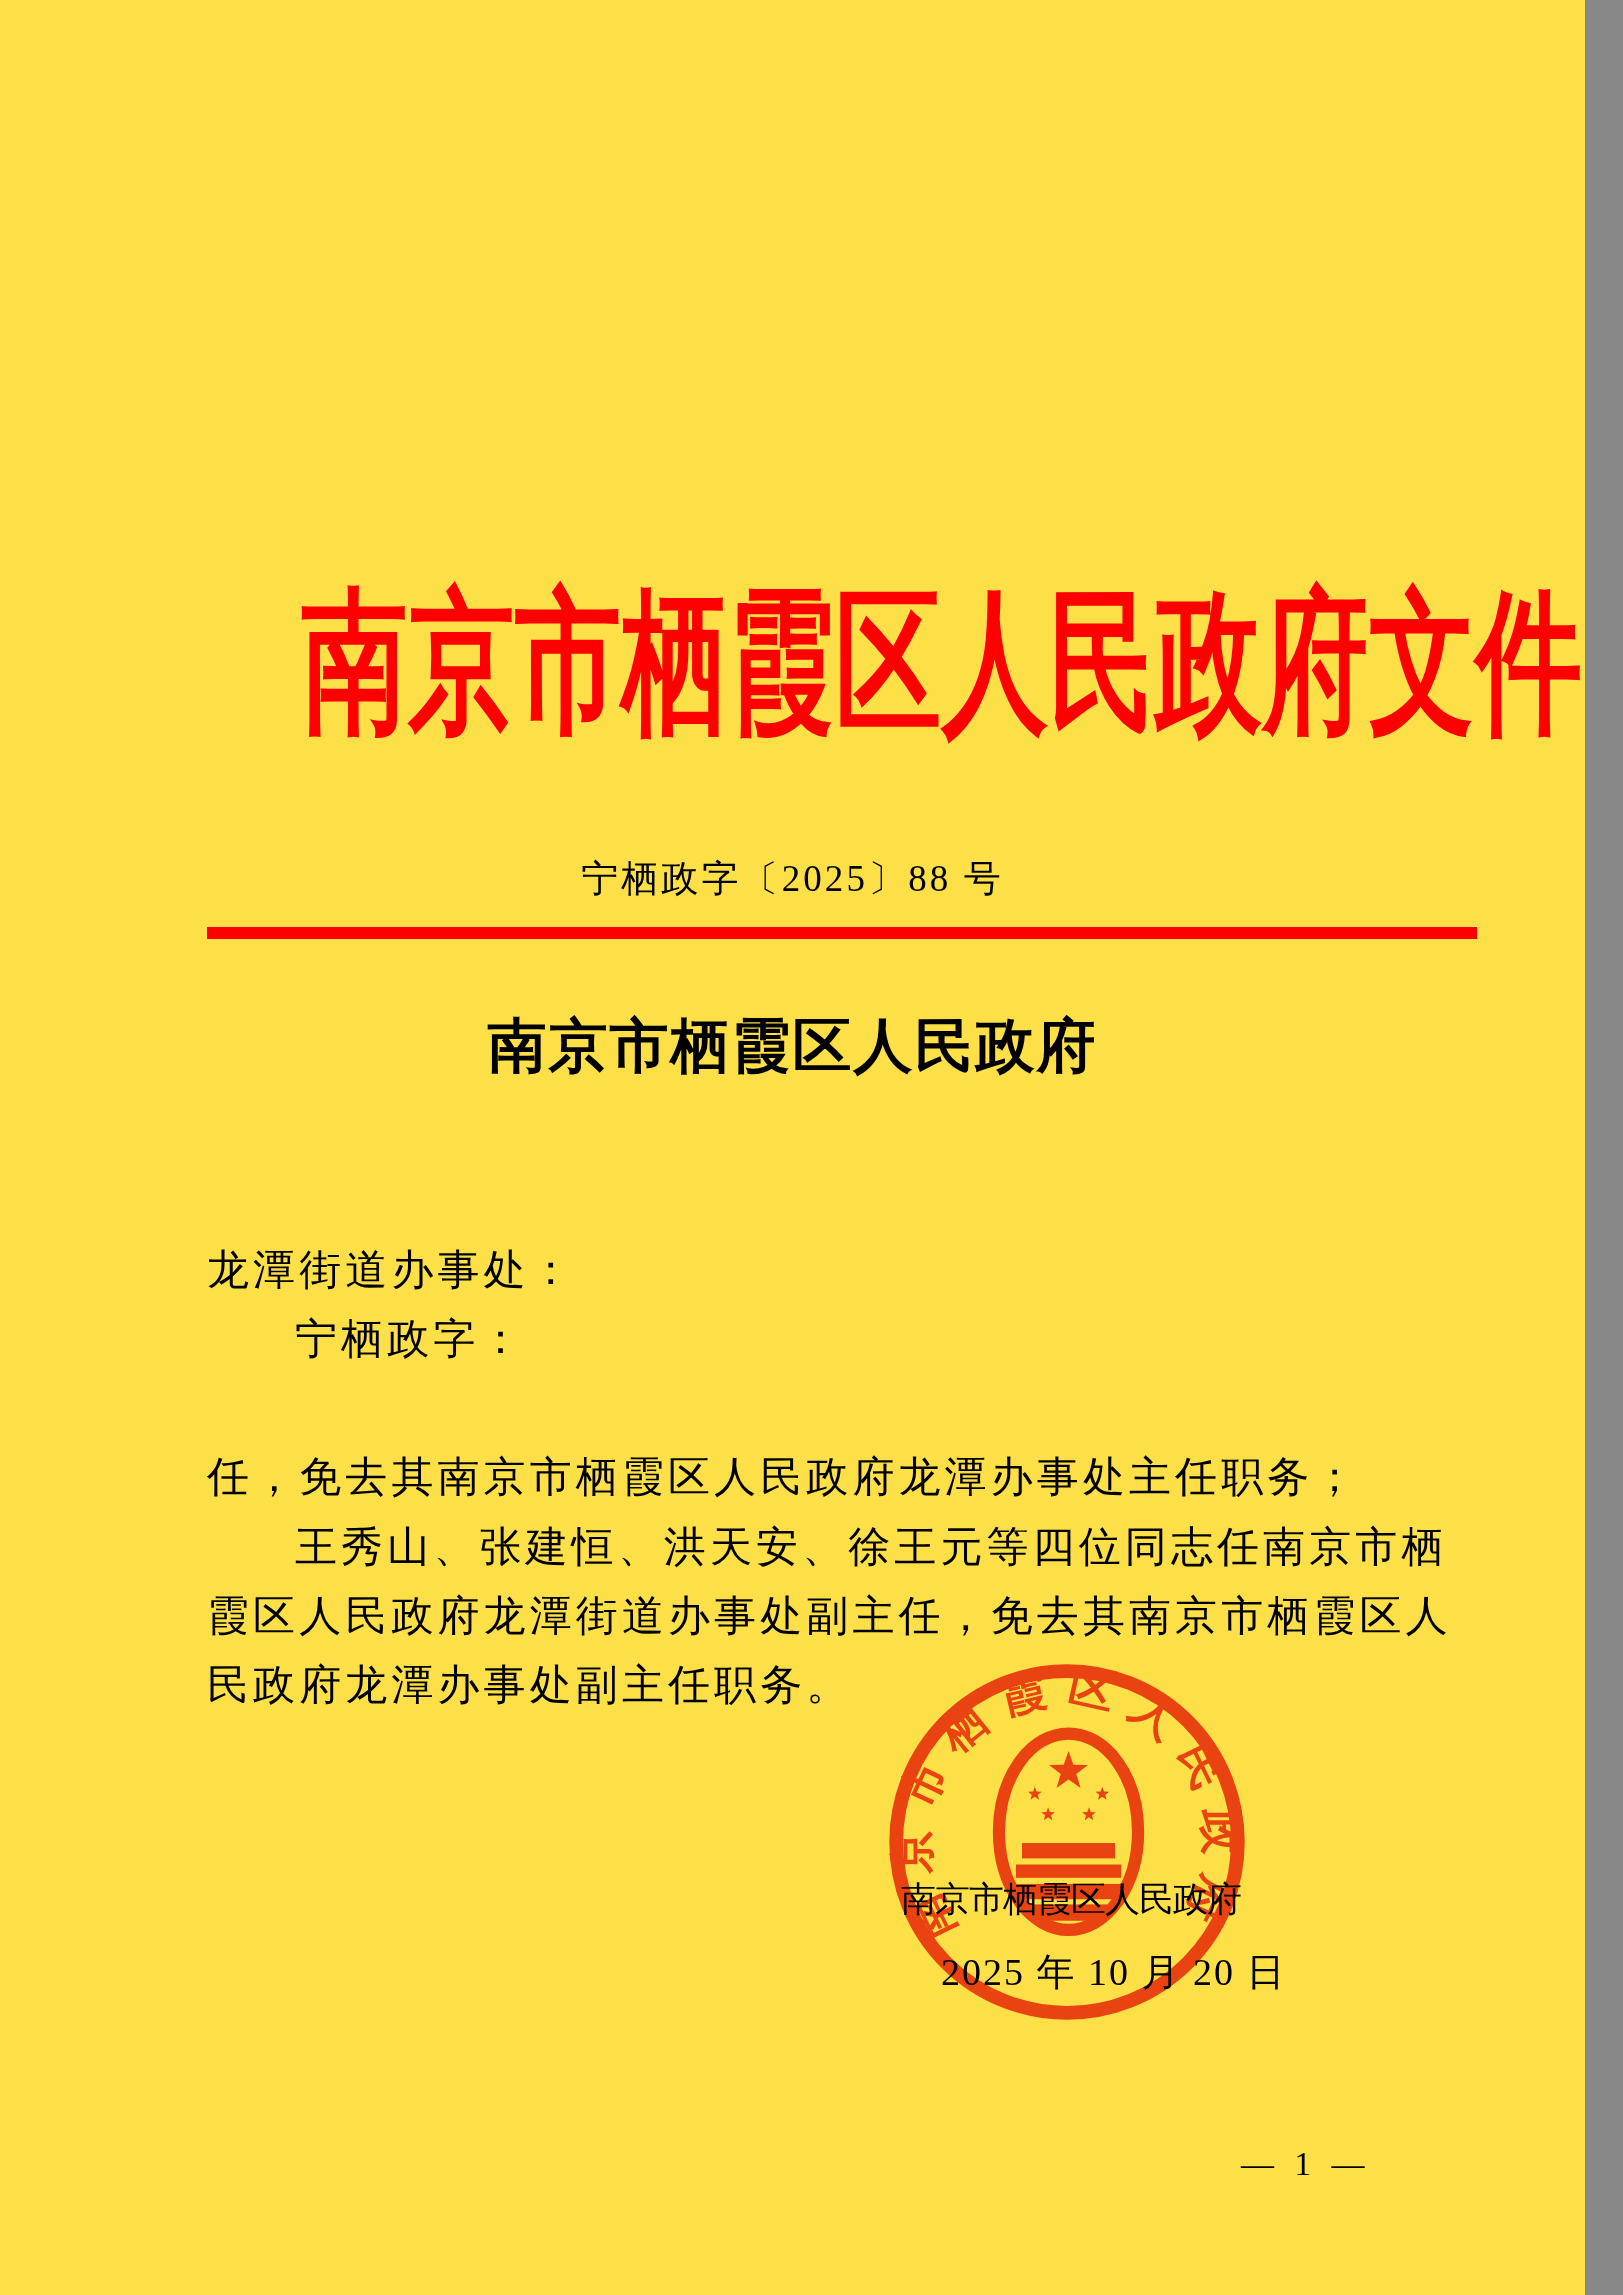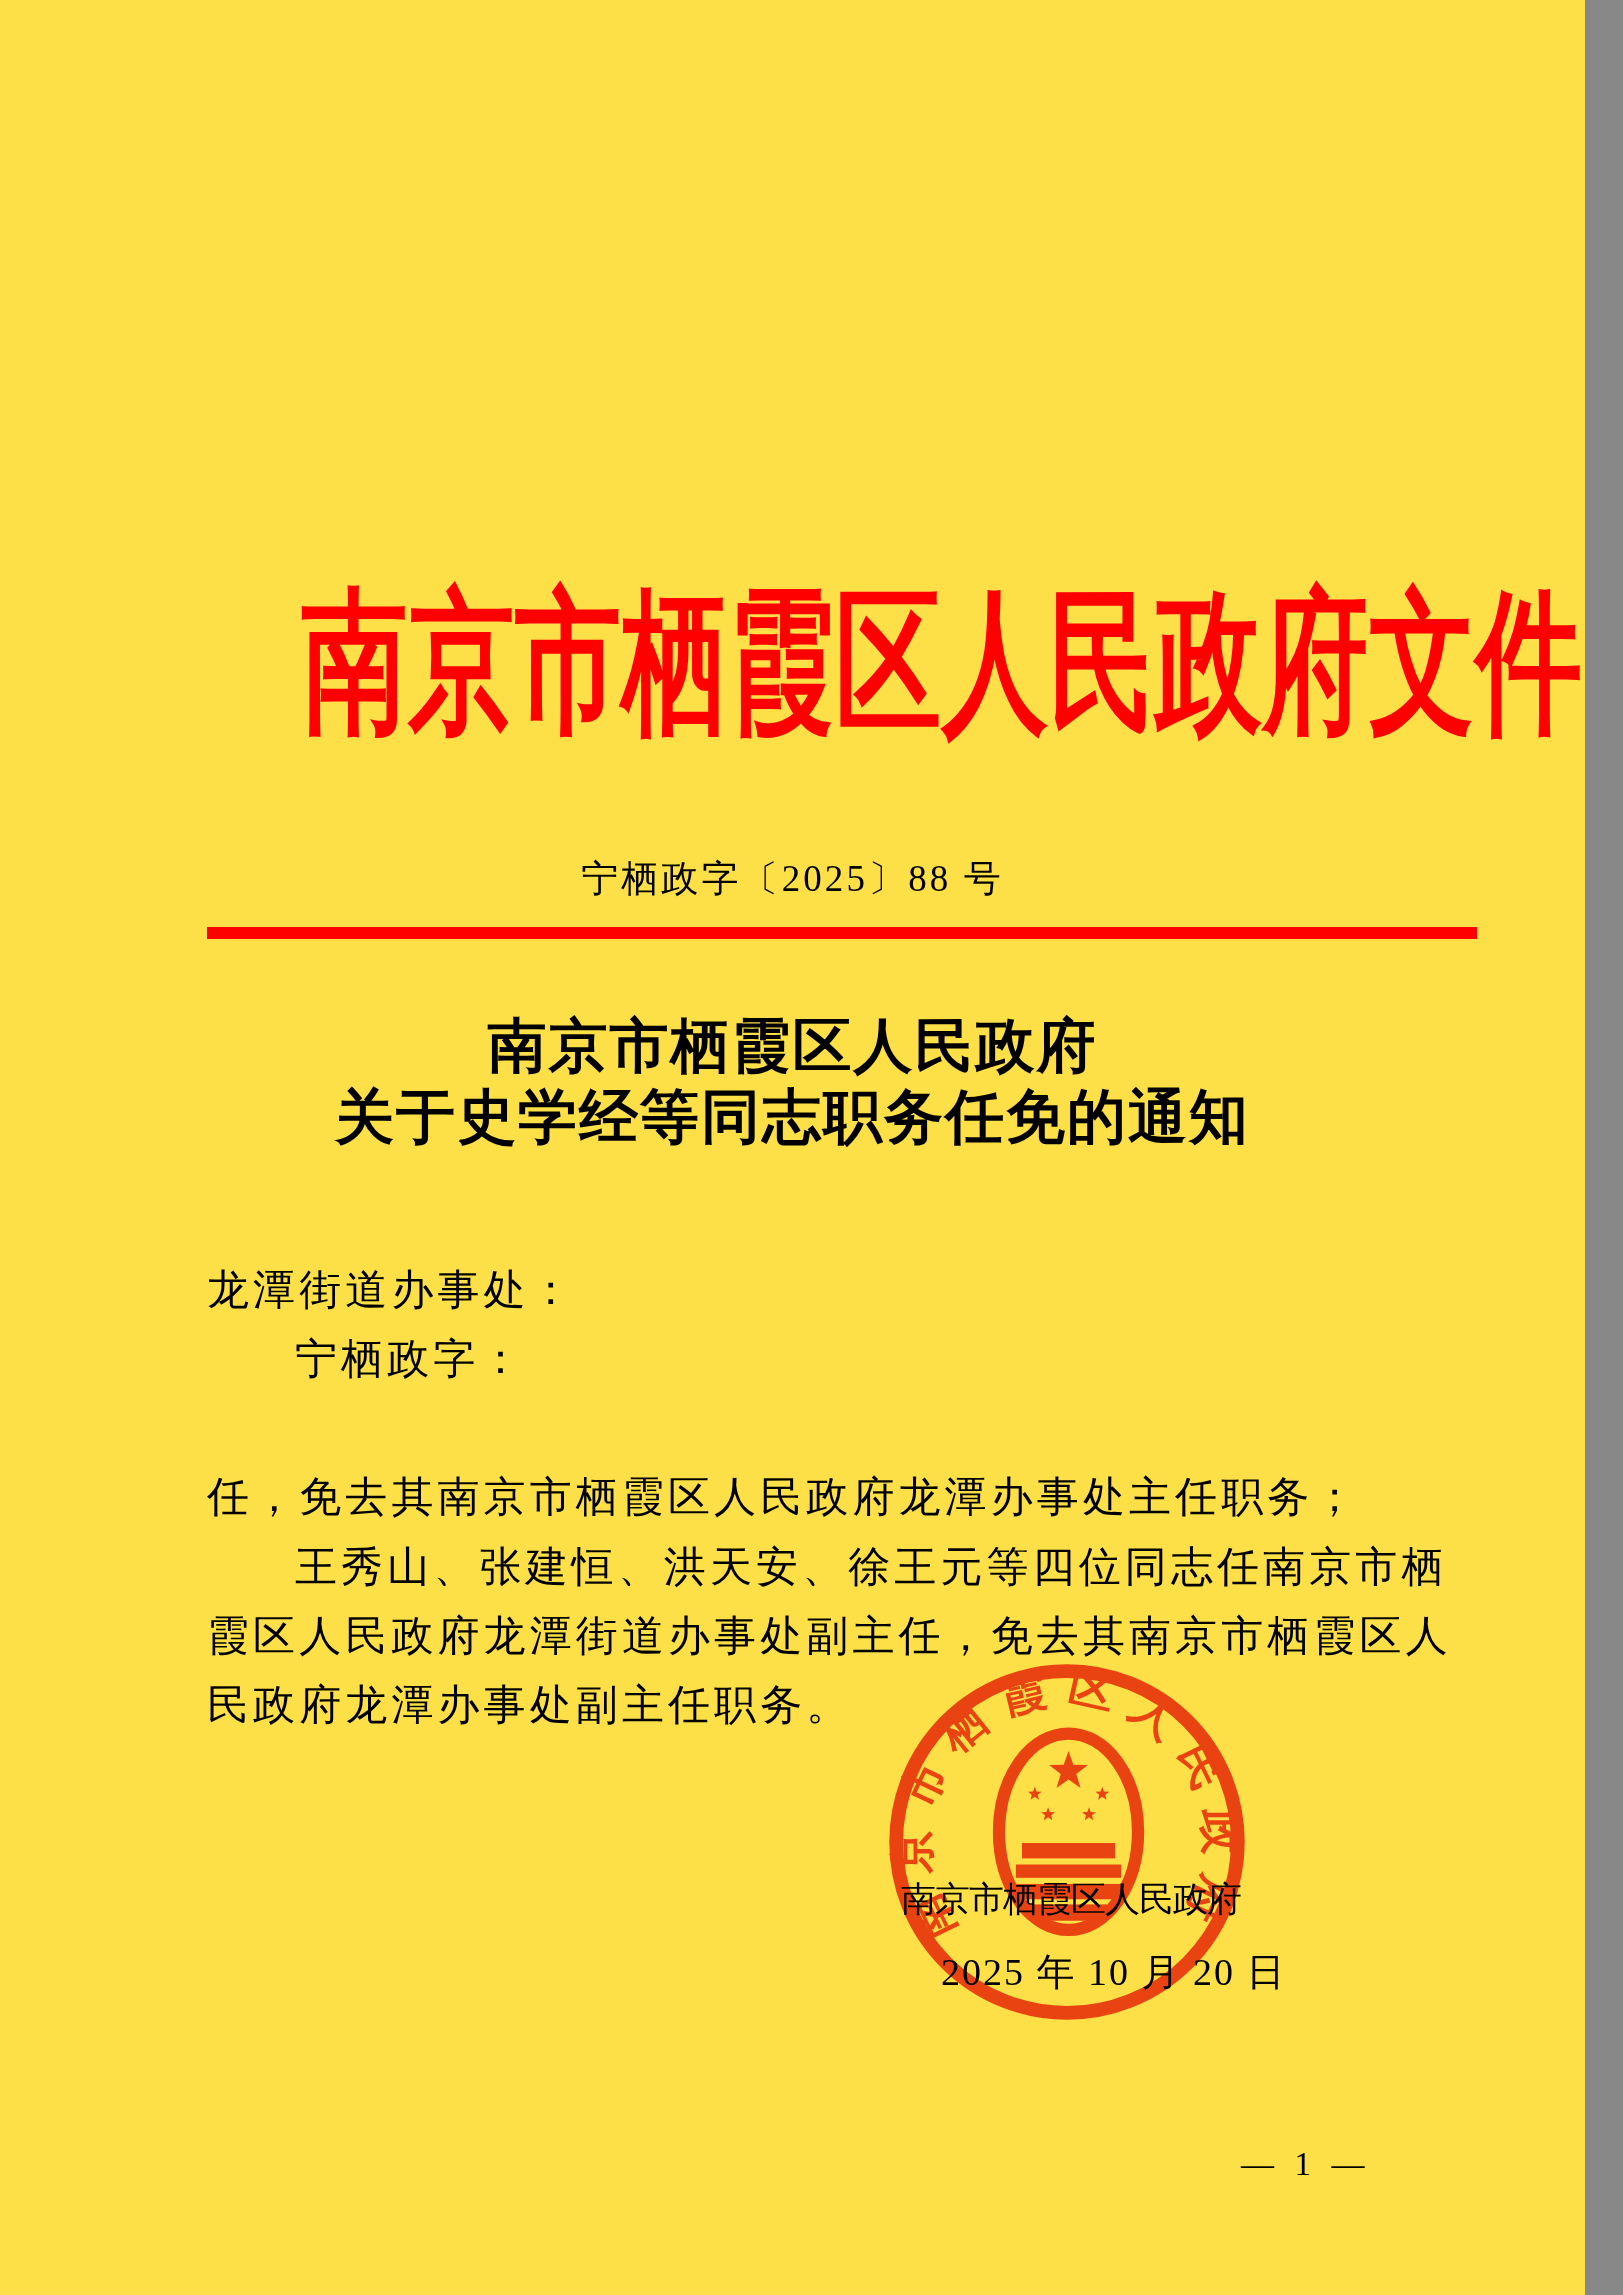--- a/index.html
+++ b/index.html
@@ -37,21 +37,21 @@
   
   .doc-title{
     position:absolute;left:0;right:0;top:1011px;
     text-align:center;color:#000;font-weight:bold;
     font-size:59px;line-height:71px;letter-spacing:2px;
   }
   
   .bline{
     position:absolute;left:207px;width:1288px;
     font-size:42px;line-height:47px;color:#000;
-    letter-spacing:4.1px;white-space:nowrap;margin-top:20px;
+    letter-spacing:4.1px;white-space:nowrap;
   }
   .bline.indent{padding-left:88px;}
   .l1{top:1247px;} .l2{top:1316px;} .l3{top:1385px;}
   .l4{top:1454px;} .l5{top:1524px;} .l6{top:1593px;}
   .l7{top:1662px;}
   
   .issuer{
     position:absolute;left:901px;top:1879px;
     font-size:35px;line-height:41px;color:#000;letter-spacing:-1px;
     white-space:nowrap;
@@ -83,21 +83,20 @@
   <div class="banner">
     <span class="inner">南京市栖霞区人民政府文件</span>
   </div>
 
   <div class="docnum">宁栖政字〔2025〕88 号</div>
 
   <div class="redline"></div>
 
   <div class="doc-title">
     <div>南京市栖霞区人民政府</div>
-    <div>关于史学经等同志职务任免的通知</div>
   </div>
 
   <div class="bline l1">龙潭街道办事处：</div>
   <div class="bline l2 indent">宁栖政字：</div>
   <div class="bline l4">任，免去其南京市栖霞区人民政府龙潭办事处主任职务；</div>
   <div class="bline l5 indent">王秀山、张建恒、洪天安、徐王元等四位同志任南京市栖</div>
   <div class="bline l7">民政府龙潭办事处副主任职务。</div>
   <div class="bline l6">霞区人民政府龙潭街道办事处副主任，免去其南京市栖霞区人</div>
 
   <div class="issuer">南京市栖霞区人民政府</div>

